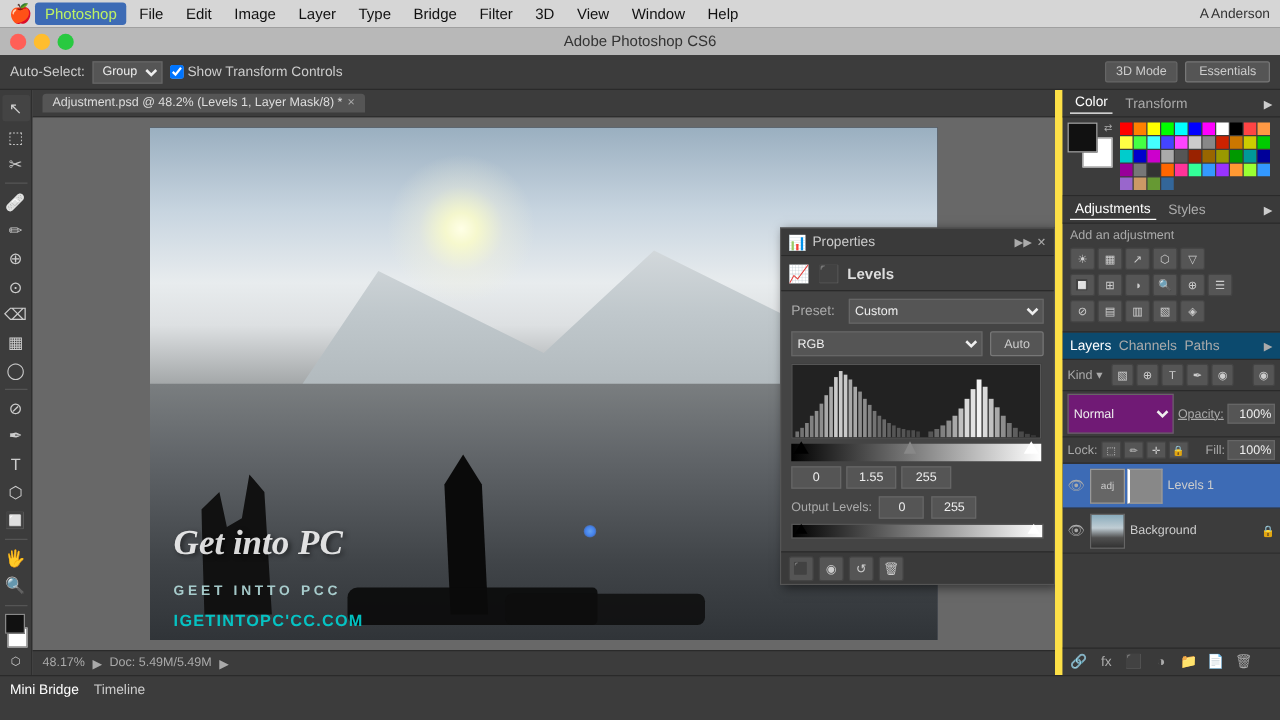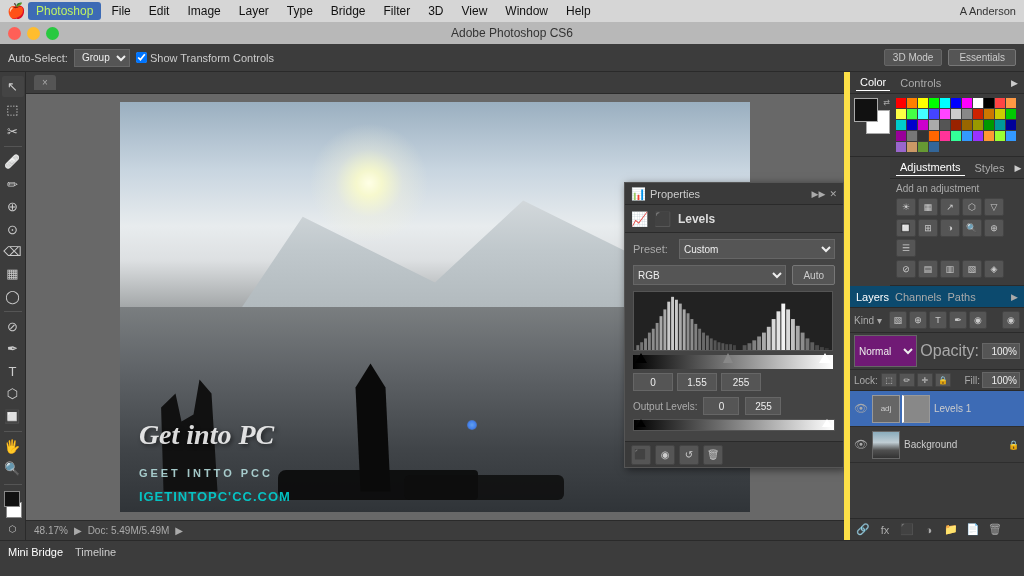--- a/index.html
+++ b/index.html
@@ -75,21 +75,21 @@
     
     #color-panel { border-bottom: 1px solid #2a2a2a; }
     .panel-header { height: 22px; background: #3a3a3a; display: flex; align-items: center; padding: 0 6px; gap: 6px; font-size: 11px; color: #ccc; border-bottom: 1px solid #2a2a2a; }
     .panel-tab { cursor: pointer; padding: 2px 4px; color: #aaa; }
     .panel-tab.active { color: #fff; border-bottom: 1px solid #fff; }
     .panel-expand { margin-left: auto; font-size: 9px; cursor: pointer; }
     #color-body { padding: 4px; }
     .swatches-grid { display: flex; flex-wrap: wrap; width: 130px; }
 
     
-    #adj-panel { border-bottom: 1px solid #2a2a2a; margin-left: 40px; }
+    #adj-panel { border-bottom: 1px solid #2a2a2a; }
     #adj-body { padding: 4px 6px; }
     .adj-title { font-size: 10px; color: #aaa; margin-bottom: 4px; }
     .adj-icons-row { display: flex; flex-wrap: wrap; gap: 2px; margin-bottom: 3px; }
     .adj-icon { width: 20px; height: 18px; background: #555; border: 1px solid #444; border-radius: 2px; display: flex; align-items: center; justify-content: center; font-size: 9px; color: #ccc; cursor: pointer; }
 
     
     #layers-panel { flex: 1; display: flex; flex-direction: column; overflow: hidden; }
     .layers-header { height: 22px; background: #0c4a6e; display: flex; align-items: center; padding: 0 6px; gap: 6px; font-size: 11px; border-bottom: 1px solid #2a2a2a; }
     .layers-tab { cursor: pointer; color: #aaa; }
     .layers-tab.active { color: #fff; }
@@ -216,20 +216,21 @@
     <div style="position:relative;width:22px;height:28px;margin-top:2px;">
       <div style="position:absolute;top:0;left:2px;width:16px;height:16px;background:#111;border:1px solid #888;z-index:2;"></div>
       <div style="position:absolute;bottom:0;right:2px;width:16px;height:16px;background:#fff;border:1px solid #888;z-index:1;"></div>
     </div>
     <div class="tool-btn" style="font-size:9px;">⬡</div>
   </div>
 
   <div id="canvas-area">
     <div id="doc-tab">
       <div class="tab">
+        <span>Adjustment.psd @ 48.2% (Levels 1, Layer Mask/8) *</span>
         <span class="close">×</span>
       </div>
     </div>
     <div id="canvas-wrap">
       <div id="canvas-img">
         <div class="canvas-photo">
 
           <div class="sky"></div>
 
           <div class="sunburst"></div>
@@ -373,21 +374,21 @@
       <span>Doc: 5.49M/5.49M</span>
       <span>▶</span>
     </div>
   </div>
 
   <div id="right-panel">
 
     <div id="color-panel">
       <div class="panel-header">
         <span class="panel-tab active">Color</span>
-        <span class="panel-tab">Controls</span>
+        <span class="panel-tab">Transform</span>
         <span class="panel-expand">▶</span>
       </div>
       <div id="color-body" style="display:flex;gap:6px;padding:4px;align-items:flex-start;">
         <div style="position:relative;width:36px;height:36px;flex-shrink:0;">
           <div style="position:absolute;top:0;left:0;width:24px;height:24px;background:#111;border:1px solid #aaa;z-index:2;cursor:pointer;"></div>
           <div style="position:absolute;bottom:0;right:0;width:24px;height:24px;background:#fff;border:1px solid #aaa;z-index:1;cursor:pointer;"></div>
           <div style="position:absolute;top:0;right:0;font-size:8px;color:#aaa;z-index:3;cursor:pointer;">⇄</div>
         </div>
         <div class="swatches-grid" style="display:flex;flex-wrap:wrap;width:130px;gap:1px;">
             <div style="width: 10px; height: 10px; background-color: rgb(255, 0, 0); cursor: pointer;"></div>
@@ -493,21 +494,21 @@
           <div class="icon-btn">◉</div>
         </div>
         <div class="icon-btn" style="margin-left:auto;">◉</div>
       </div>
       <div class="blend-row">
         <select>
           <option>Normal</option>
           <option>Multiply</option>
           <option>Screen</option>
         </select>
-        <span style="font-size:16px;color:#aaa;">Opacity:</span>
+        <span style="font-size:10px;color:#aaa;text-decoration:underline;">Opacity:</span>
         <input class="opacity-val" type="text" value="100%" style="">
       </div>
       <div class="lock-row">
         <span>Lock:</span>
         <div class="lock-btns">
           <div class="lock-btn">⬚</div>
           <div class="lock-btn">✏</div>
           <div class="lock-btn">✛</div>
           <div class="lock-btn">🔒</div>
         </div>

